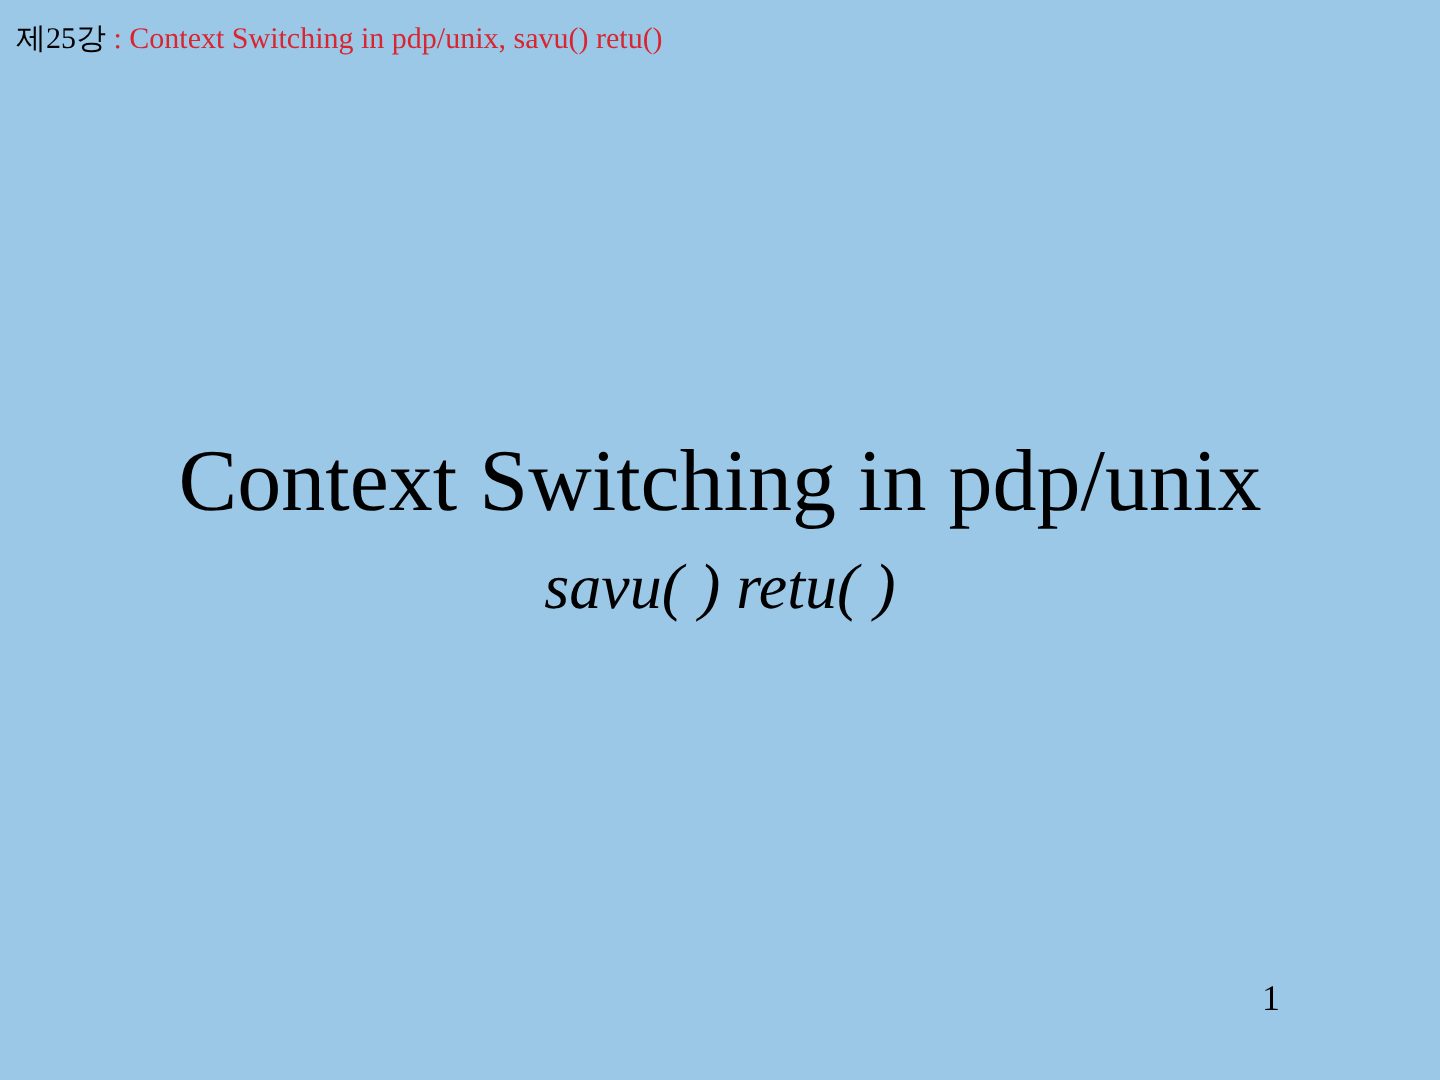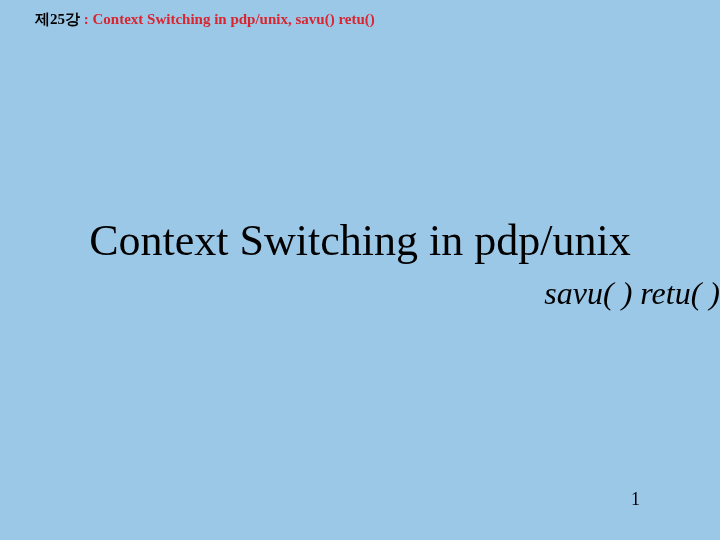--- a/index.html
+++ b/index.html
@@ -13,43 +13,42 @@
       background-color: #9cc8e8;
       font-family: 'Times New Roman', Times, serif;
       position: relative;
       overflow: hidden;
     }
     .header {
       position: absolute;
       top: 10px;
       left: 8px;
       font-size: 15px;
-      font-weight: bold;
+      font-weight: normal;
       color: #d8252f;
-      margin-left: 27px;
     }
     .header .lecture-num {
       color: #000000;
     }
     .title {
       position: absolute;
       top: 215px;
       left: 0;
       right: 0;
       text-align: center;
       font-size: 44px;
       color: #000000;
       font-weight: normal;
     }
     .subtitle {
       position: absolute;
       top: 275px;
       left: 0;
       right: 0;
-      text-align: right;
+      text-align: center;
       font-size: 32px;
       font-style: italic;
       color: #000000;
       font-weight: normal;
     }
     .page-number {
       position: absolute;
       bottom: 30px;
       right: 80px;
       font-size: 18px;

